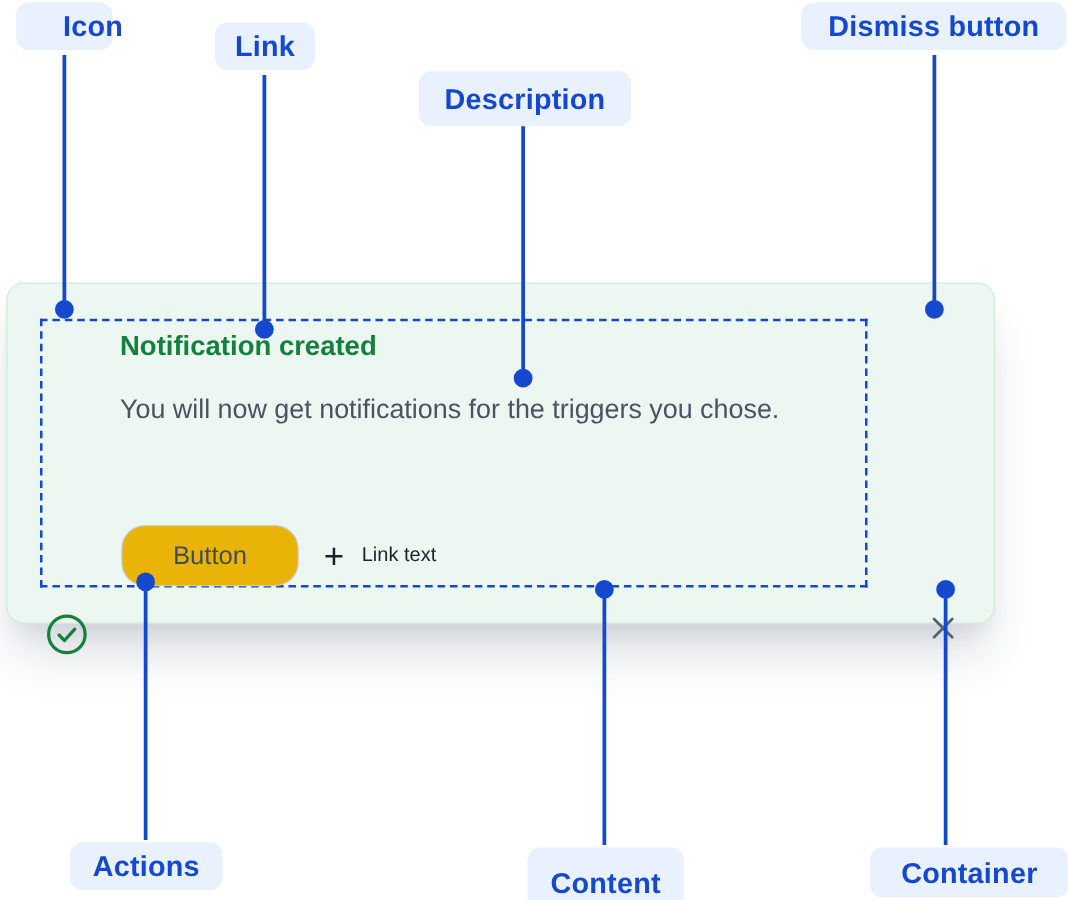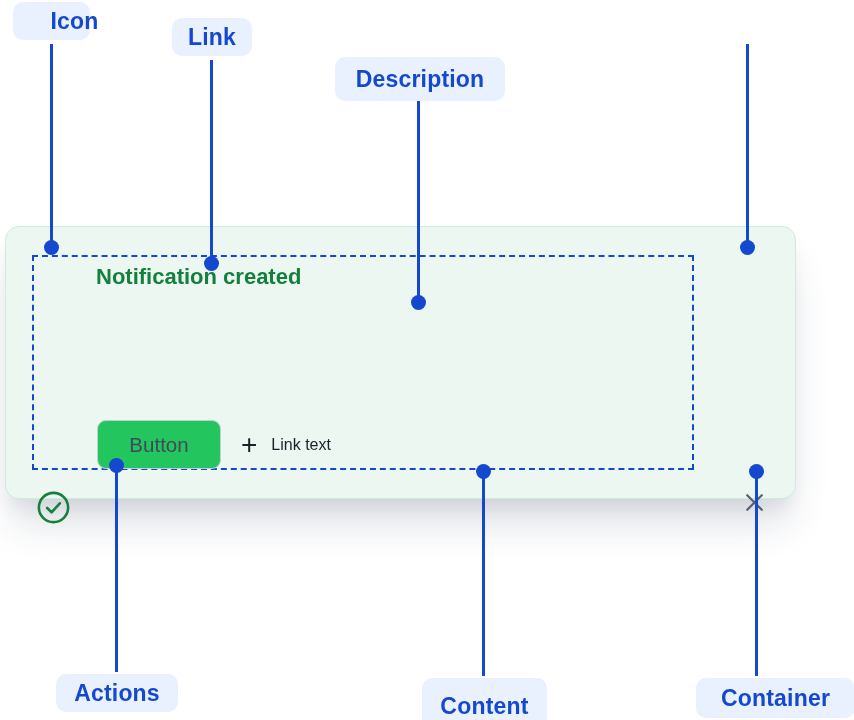--- a/index.html
+++ b/index.html
@@ -74,22 +74,22 @@
   .flag-desc{
     position:absolute;left:96px;top:309px;width:600px;
     font-size:21.5px;line-height:36px;color:var(--desc);
   }
   .flag-actions{
     position:absolute;left:97px;top:420px;height:49px;
     display:flex;align-items:center;
   }
   .flag-button{
     display:flex;align-items:center;justify-content:center;
-    width:124px;height:49px;
-    background:#22c55e;border:1.5px solid #C8CCD3;border-radius:9px;
+    width:142px;height:49px;
+    background:#eab308;border:1.5px solid #C8CCD3;border-radius:19px;
     font-family:"Liberation Sans", sans-serif;
     font-size:20.5px;color:#404B5A;cursor:pointer;
   }
   .flag-link{
     display:flex;align-items:center;margin-left:20px;
     color:#1B212B;cursor:pointer;text-decoration:none;
   }
   .plus-glyph{font-size:28px;font-weight:400;line-height:1;margin-right:14px;}
   .link-label{font-size:16px;font-weight:400;}
   .dismiss-btn{
@@ -116,20 +116,21 @@
         <svg width="25" height="25" viewBox="0 0 24 24" fill="none">
           <path d="M5 5 L19 19 M19 5 L5 19" stroke="#57606E" stroke-width="2.1" stroke-linecap="round"></path>
         </svg>
       </span>
     </button>
   </div>
 
   <div class="content-region"></div>
 
   <div class="flag-title">Notification created</div>
+  <div class="flag-desc">You will now get notifications for the triggers you chose.</div>
 
   <div class="flag-actions">
     <button class="flag-button">Button</button>
     <a class="flag-link">
       <span class="plus-glyph">+</span>
       <span class="link-label">Link text</span>
     </a>
   </div>
 
   <div class="ann-pill pill-icon">Icon</div>
@@ -137,20 +138,21 @@
   <div class="ann-dot dot-icon"></div>
 
   <div class="ann-pill pill-title">Link</div>
   <div class="ann-line line-title"></div>
   <div class="ann-dot dot-title"></div>
 
   <div class="ann-pill pill-description">Description</div>
   <div class="ann-line line-description"></div>
   <div class="ann-dot dot-description"></div>
 
+  <div class="ann-pill pill-dismiss">Dismiss button</div>
   <div class="ann-line line-dismiss"></div>
   <div class="ann-dot dot-dismiss"></div>
 
   <div class="ann-pill pill-actions">Actions</div>
   <div class="ann-line line-actions"></div>
   <div class="ann-dot dot-actions"></div>
 
   <div class="ann-pill pill-content">Content</div>
   <div class="ann-line line-content"></div>
   <div class="ann-dot dot-content"></div>

